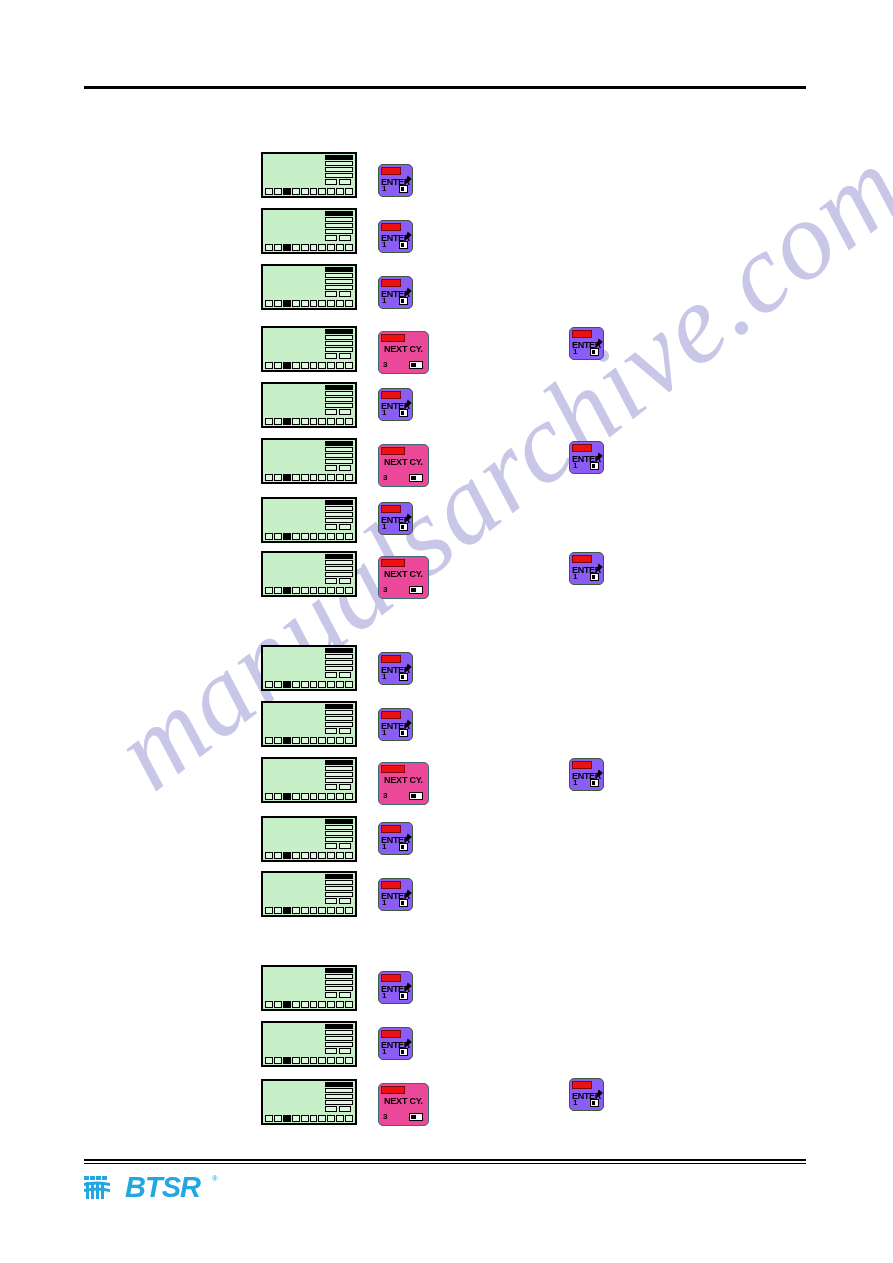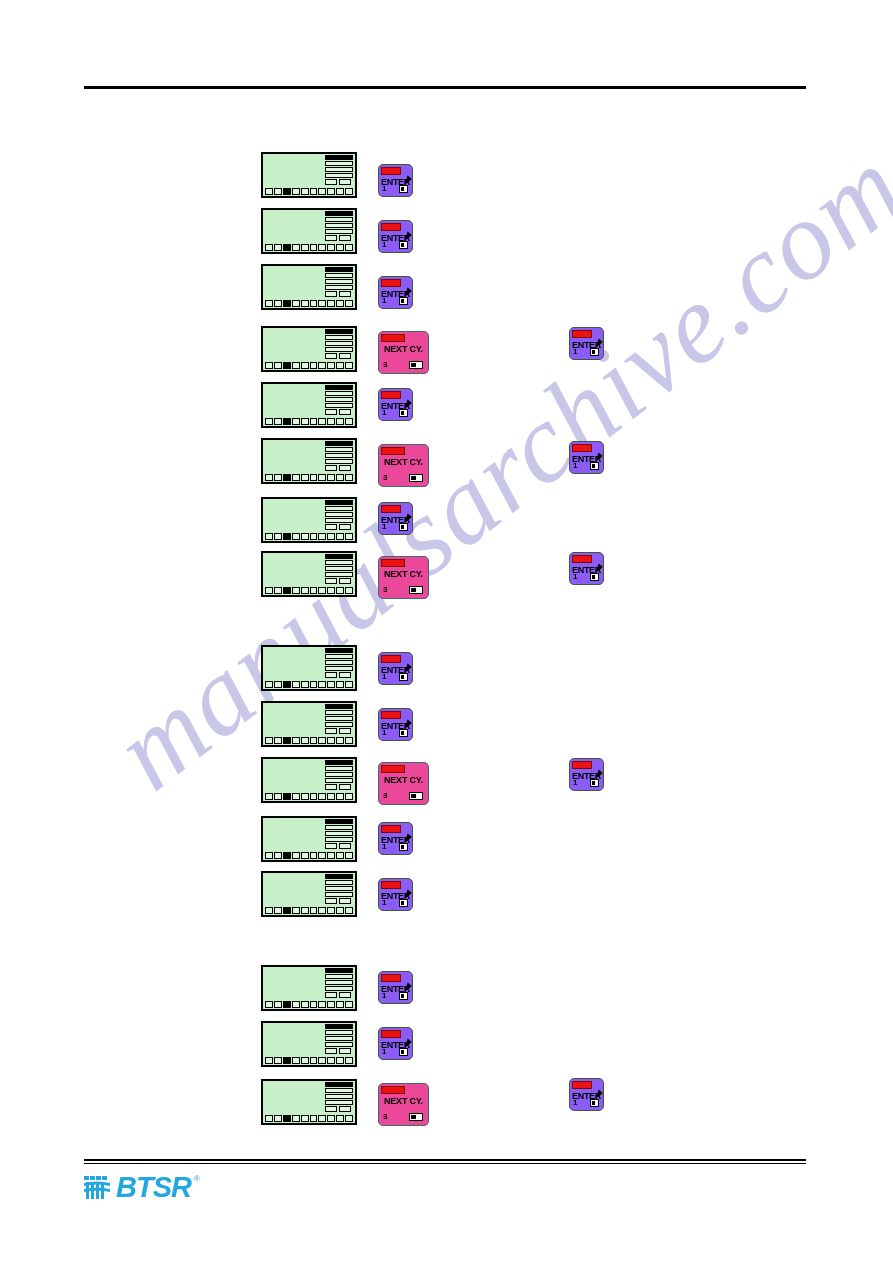--- a/index.html
+++ b/index.html
@@ -247,21 +247,21 @@
   }
 
   
   .logo {
     position: absolute;
     left: 84px;
     top: 1172px;
     height: 30px;
     display: flex;
     align-items: center;
-    gap: 5px;
+    gap: 14px;
   }
   .logo-mark {
     position: relative;
     width: 27px;
     height: 26px;
   }
   .logo-text {
     font-family: "Liberation Sans", sans-serif;
     font-weight: bold;
     font-style: italic;

